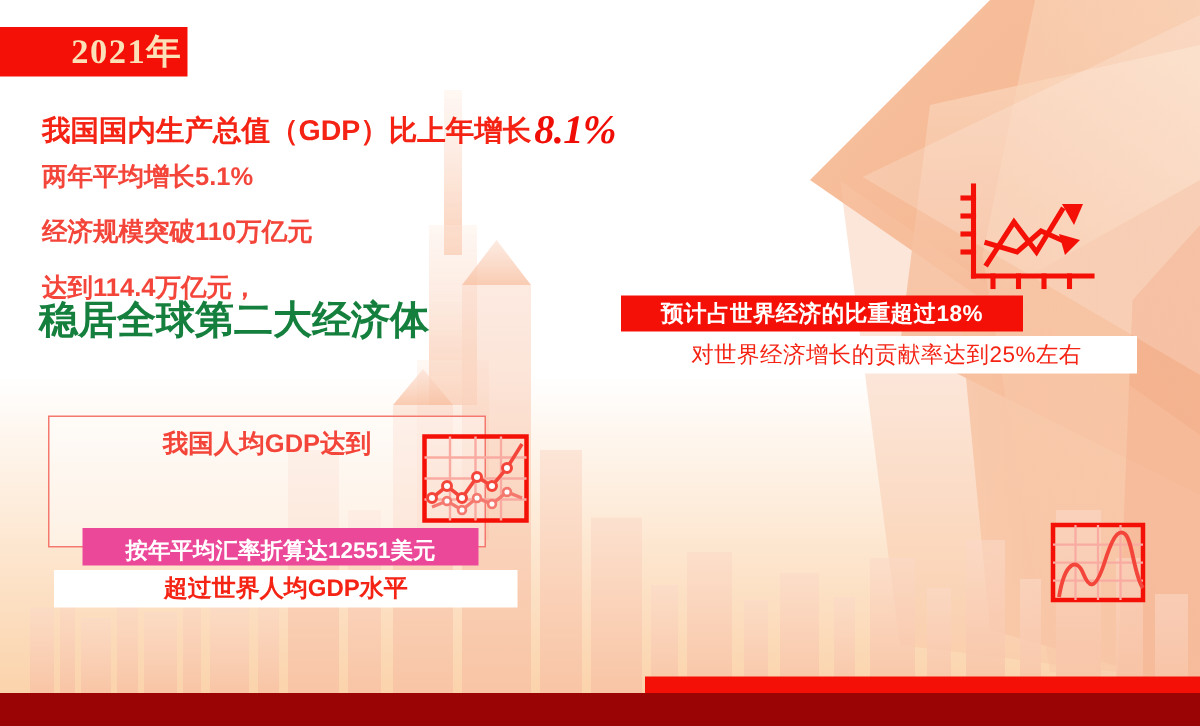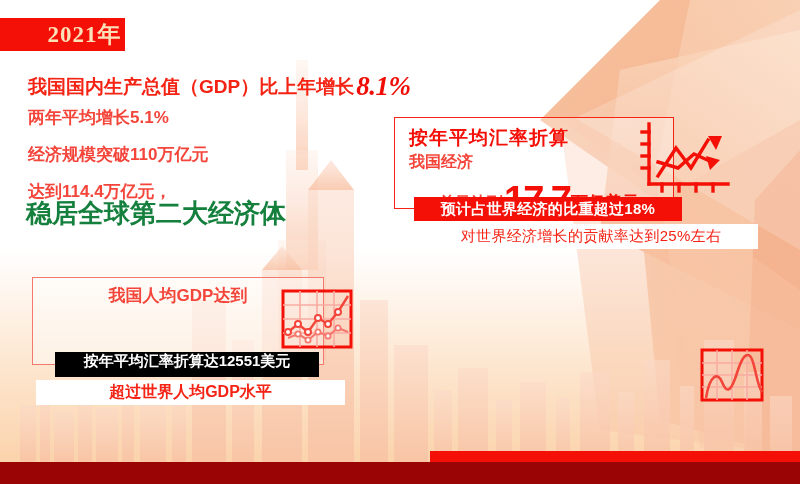--- a/index.html
+++ b/index.html
@@ -82,21 +82,21 @@
     border:1.5px solid #f4786e;background:rgba(255,255,255,0.42);
   }
   .panelB .t1{position:absolute;left:0;right:0;top:6px;text-align:center;
     font-size:17px;font-weight:700;color:#f4453a;}
   .panelB .t2{position:absolute;left:0;right:0;top:28px;text-align:center;
     white-space:nowrap;}
   .panelB .num{font-size:42px;font-weight:700;color:#f41006;letter-spacing:-1px;}
   .panelB .unit{font-size:28px;font-weight:700;color:#f4453a;margin-left:2px;}
   .bandC{
     position:absolute;left:55px;top:352px;width:264px;height:25px;
-    background:#000000;display:flex;align-items:flex-start;justify-content:center;
+    background:#ec4899;display:flex;align-items:flex-end;justify-content:center;
   }
   .bandC span{font-size:15px;font-weight:700;color:#fff;}
   .bandD{
     position:absolute;left:36px;top:380px;width:309px;height:25px;
     background:#fff;display:flex;align-items:center;justify-content:center;
   }
   .bandD span{font-size:16px;font-weight:700;color:#f42314;}
 
   
   .panelC{
@@ -214,27 +214,20 @@
   </div>
 
   <div class="line1">
     <span>我国国内生产总值（GDP）比上年增长</span><span class="big">8.1%</span>
   </div>
   <div class="line2">两年平均增长5.1%</div>
   <div class="line3">经济规模突破110万亿元</div>
   <div class="line4">达到114.4万亿元，</div>
   <div class="headline">稳居全球第二大经济体</div>
 
-  <div class="panelA">
-    <div class="t1">按年平均汇率折算</div>
-    <div class="t2">我国经济</div>
-    <div class="t3">
-      <span>总量达到</span><span class="num">17.7</span><span class="unit">万亿美元</span>
-    </div>
-  </div>
 
   <svg class="icon ic-arrowchart" viewBox="0 0 96 80">
     <g stroke="#f41006" stroke-width="3.4" fill="none" stroke-linecap="square">
       <line x1="13" y1="6" x2="13" y2="66"></line>
       <line x1="13" y1="66" x2="92" y2="66"></line>
       <line x1="6" y1="14" x2="13" y2="14"></line>
       <line x1="6" y1="26" x2="13" y2="26"></line>
       <line x1="6" y1="38" x2="13" y2="38"></line>
       <line x1="6" y1="50" x2="13" y2="50"></line>
       <line x1="26" y1="66" x2="26" y2="73"></line>

